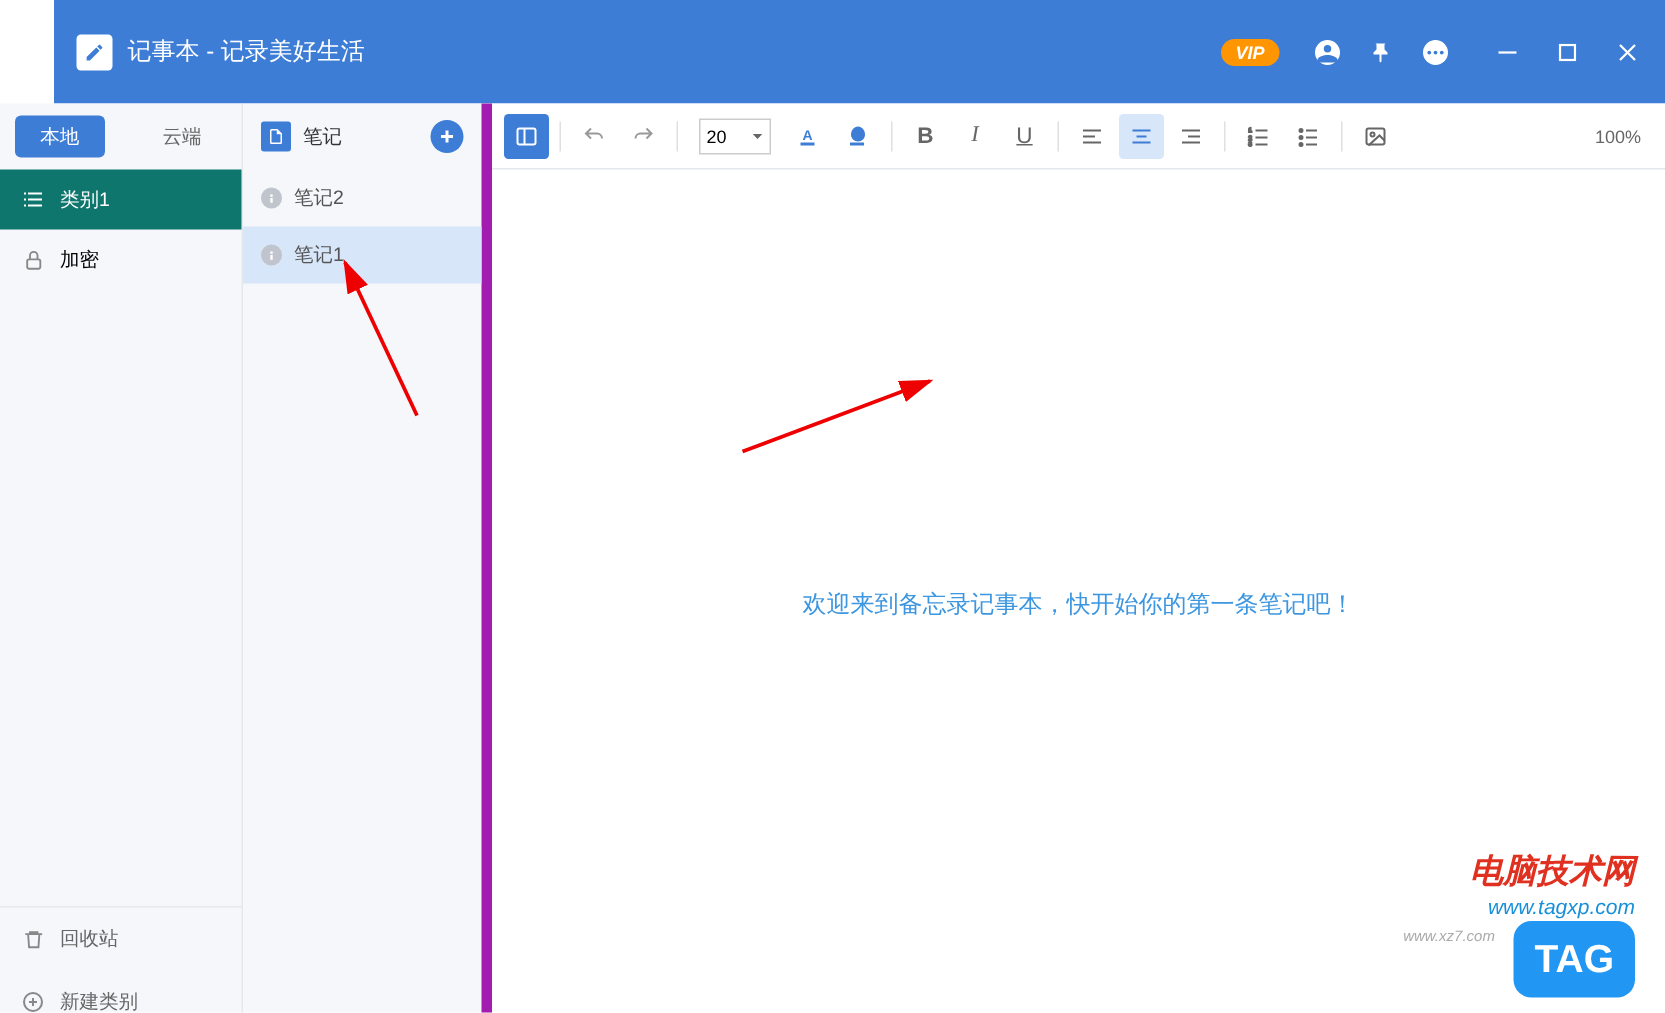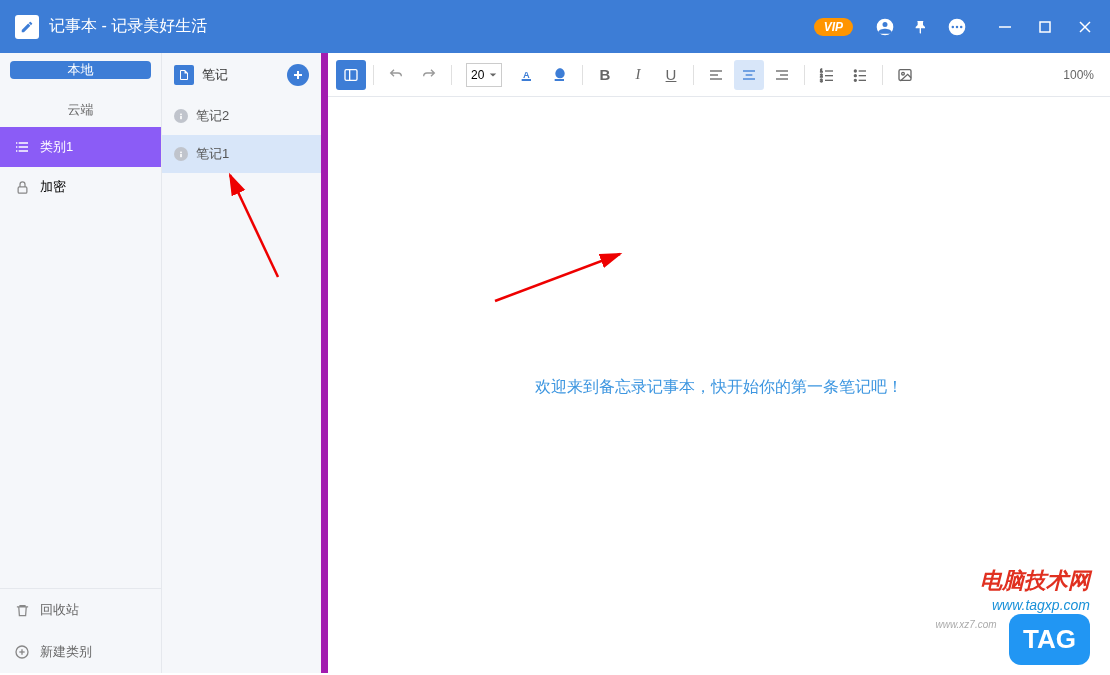--- a/index.html
+++ b/index.html
@@ -1,40 +1,40 @@
 <!DOCTYPE html>
 <html><head>
   <meta charset="utf-8">
   <style>
     * { margin: 0; padding: 0; box-sizing: border-box; font-family: "Microsoft YaHei", sans-serif; }
     body { width: 1110px; height: 675px; background: #fff; overflow: hidden; position: relative; }
     
     
-    .titlebar { height: 53px; background: #3d7dd6; display: flex; align-items: center; padding: 0 15px; color: #fff; }
+    .titlebar { height: 69px; background: #3d7dd6; display: flex; align-items: center; padding: 0 15px; color: #fff; margin-left: 36px; }
     .app-icon { width: 24px; height: 24px; background: #fff; border-radius: 3px; display: flex; align-items: center; justify-content: center; margin-right: 10px; }
     .app-icon svg { fill: #3d7dd6; }
     .title { font-size: 16px; flex: 0 0 auto; }
     .title-spacer { flex: 1; }
     .cloud-upload-btn { background: #3570c5; border: 1px solid #5a8fd8; border-radius: 14px; height: 26px; padding: 0 12px; display: flex; align-items: center; color: #fff; font-size: 12px; margin-right: 12px; cursor: pointer; gap: 5px; }
     .vip-badge { background: #ff9500; border-radius: 10px; padding: 2px 10px; font-size: 12px; font-style: italic; font-weight: bold; margin-right: 14px; color: #fff; }
     .title-icon { width: 28px; height: 28px; display: flex; align-items: center; justify-content: center; cursor: pointer; margin: 0 4px; }
     .window-controls { display: flex; margin-left: 20px; gap: 20px; }
     .win-btn { width: 20px; height: 20px; display: flex; align-items: center; justify-content: center; cursor: pointer; }
     
     
     .main { display: flex; height: calc(100% - 55px); }
     
     
     .sidebar-left { width: 162px; background: #f5f7fa; display: flex; flex-direction: column; border-right: 1px solid #e5e8ed; }
-    .tab-row { display: flex; padding: 8px 10px; gap: 22px; flex-direction: column; }
+    .tab-row { display: flex; padding: 8px 10px; gap: 22px; }
     .tab-btn { flex: 1; height: 28px; border-radius: 4px; display: flex; align-items: center; justify-content: center; font-size: 13px; cursor: pointer; }
     .tab-btn.active { background: #3d7dd6; color: #fff; }
     .tab-btn.inactive { background: transparent; color: #666; }
     .category-item { height: 40px; display: flex; align-items: center; padding: 0 14px; font-size: 13px; gap: 10px; cursor: pointer; }
-    .category-item.active { background: #8b5cf6; color: #fff; }
+    .category-item.active { background: #0f766e; color: #fff; }
     .category-item .icon { width: 16px; height: 16px; display: flex; align-items: center; justify-content: center; }
     .sidebar-spacer { flex: 1; }
     .sidebar-bottom { border-top: 1px solid #e5e8ed; }
     .sidebar-bottom .category-item { color: #666; height: 42px; }
     
     
     .notes-list { width: 166px; background: #f5f7fa; border-right: 7px solid #a21caf; display: flex; flex-direction: column; }
     .notes-header { height: 44px; display: flex; align-items: center; padding: 0 12px; font-size: 13px; color: #333; gap: 8px; }
     .notes-header-icon { width: 20px; height: 20px; background: #3d7dd6; border-radius: 2px; display: flex; align-items: center; justify-content: center; }
     .add-note { margin-left: auto; width: 22px; height: 22px; background: #3d7dd6; border-radius: 50%; display: flex; align-items: center; justify-content: center; cursor: pointer; }
@@ -43,21 +43,21 @@
     .note-dot { width: 14px; height: 14px; background: #c0c4cc; border-radius: 50%; display: flex; align-items: center; justify-content: center; }
     
     
     .editor { flex: 1; display: flex; flex-direction: column; background: #fff; }
     .toolbar { height: 44px; border-bottom: 1px solid #e5e8ed; display: flex; align-items: center; padding: 0 8px; gap: 3px; }
     .tool-btn { width: 30px; height: 30px; display: flex; align-items: center; justify-content: center; cursor: pointer; border-radius: 3px; color: #666; }
     .tool-btn.active { background: #3d7dd6; color: #fff; }
     .tool-btn.highlight { background: #d8e6f9; }
     .tool-sep { width: 1px; height: 20px; background: #e0e0e0; margin: 0 4px; }
     .font-select { height: 24px; border: 1px solid #ccc; font-size: 12px; padding: 0 4px; width: 140px; cursor: pointer; background: #fff; display: flex; align-items: center; justify-content: space-between; }
-    .size-select { height: 24px; border: 1px solid #ccc; font-size: 12px; padding: 0 4px; width: 36px; cursor: pointer; background: #fff; display: flex; align-items: center; justify-content: space-between; }
+    .size-select { height: 24px; border: 1px solid #ccc; font-size: 12px; padding: 0 4px; width: 48px; cursor: pointer; background: #fff; display: flex; align-items: center; justify-content: space-between; }
     .zoom { margin-left: auto; font-size: 12px; color: #666; padding: 0 8px; }
     
     .editor-content { flex: 1; padding: 40px; position: relative; }
     .welcome-text { text-align: center; color: #3d96e0; font-size: 16px; margin-top: 240px; }
     
     
     .arrow { position: absolute; pointer-events: none; }
     .arrow1 { top: 167px; left: 218px; }
     .arrow2 { top: 246px; left: 490px; }
     

